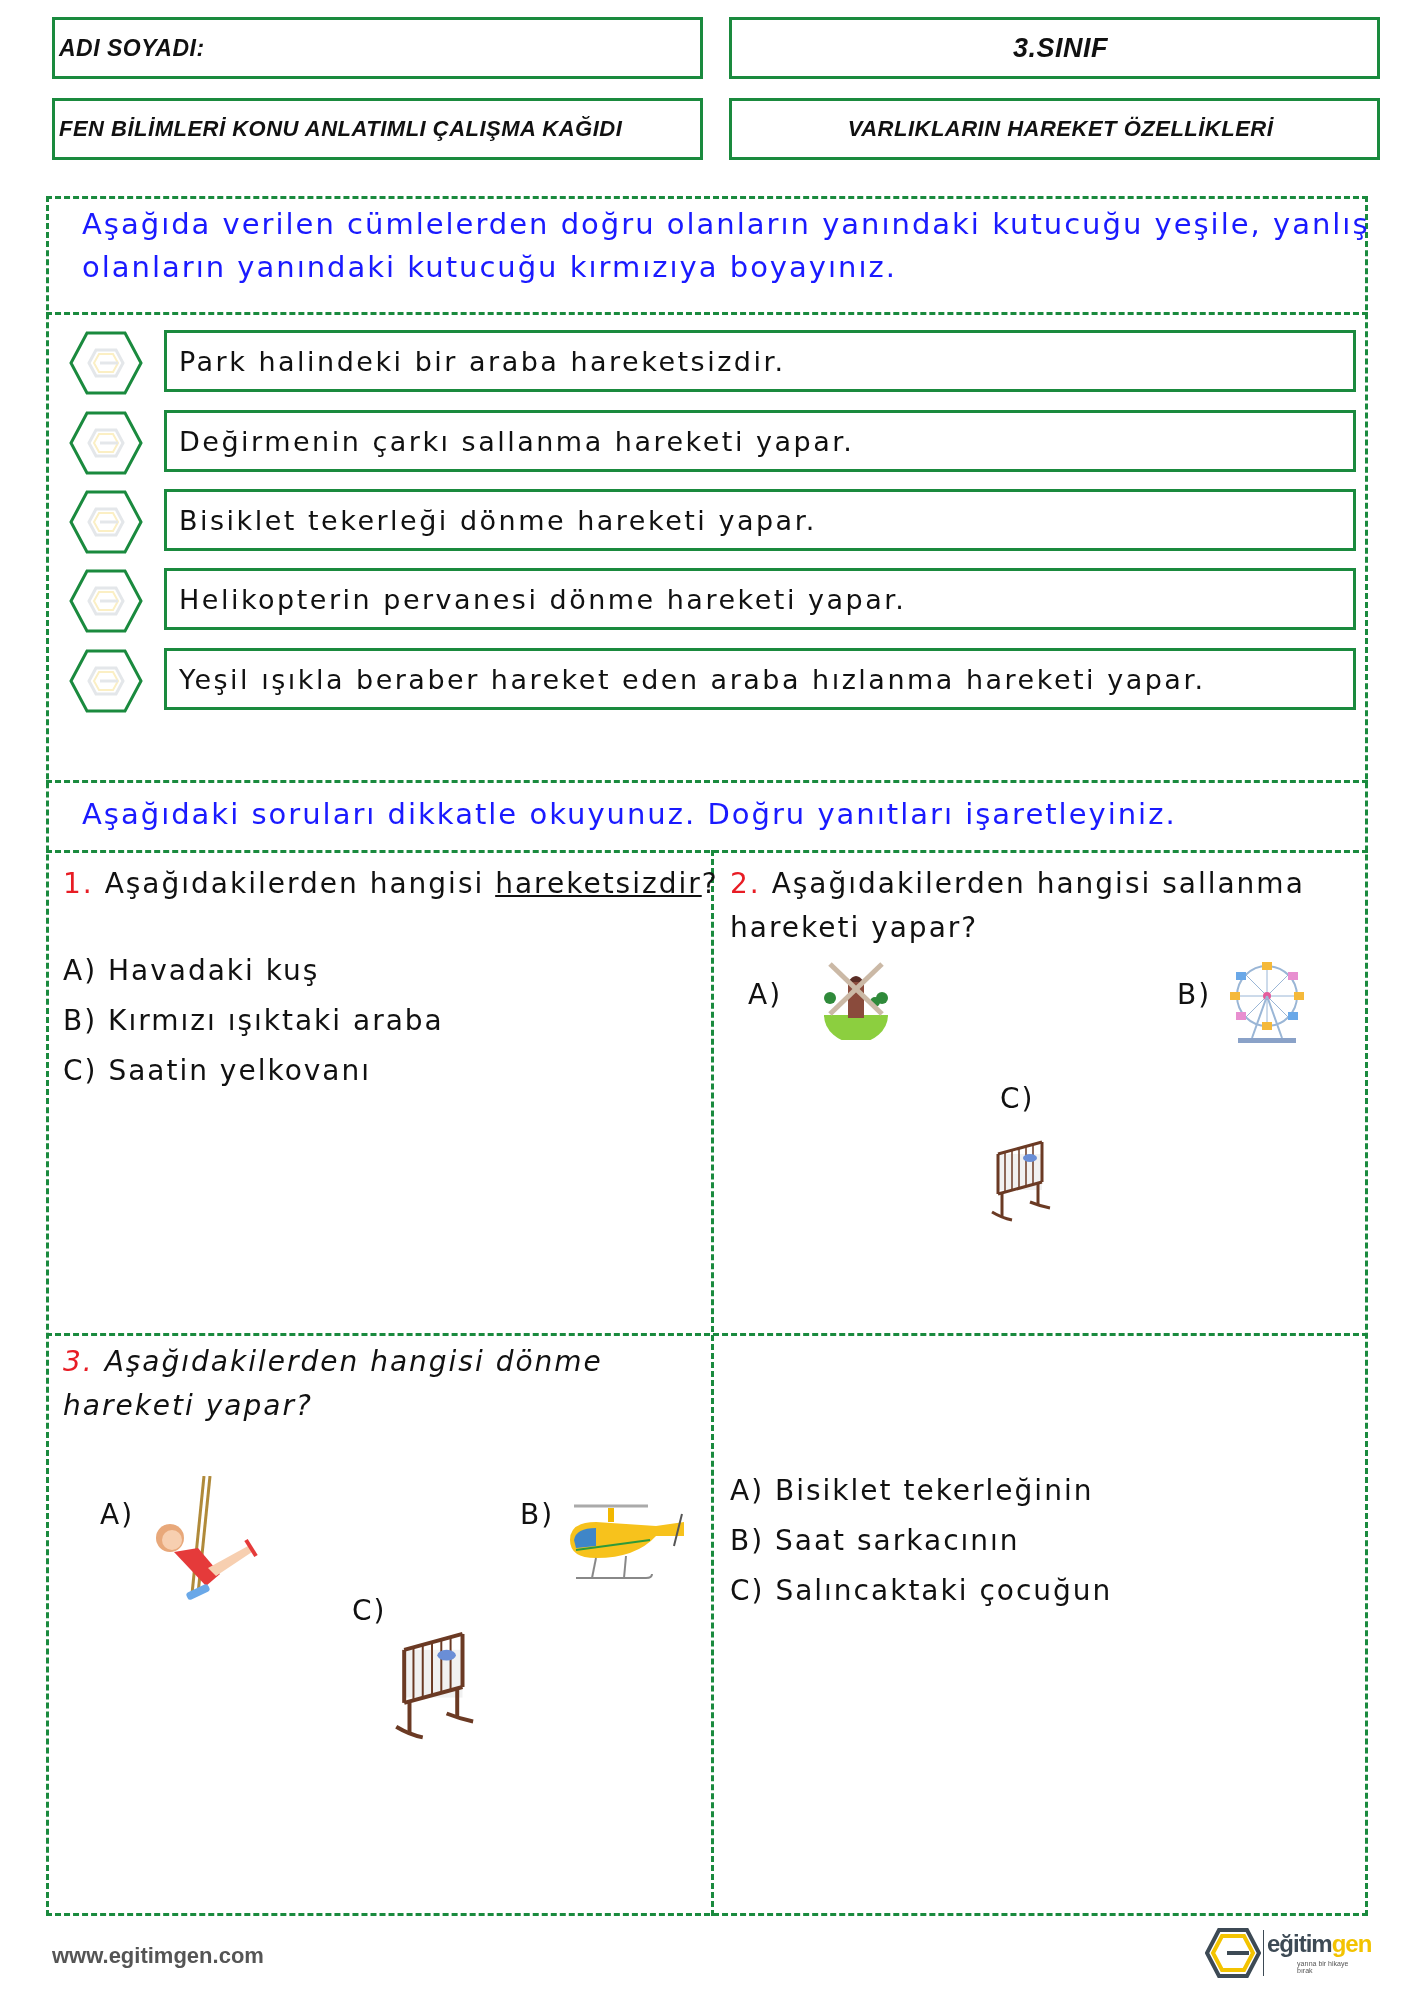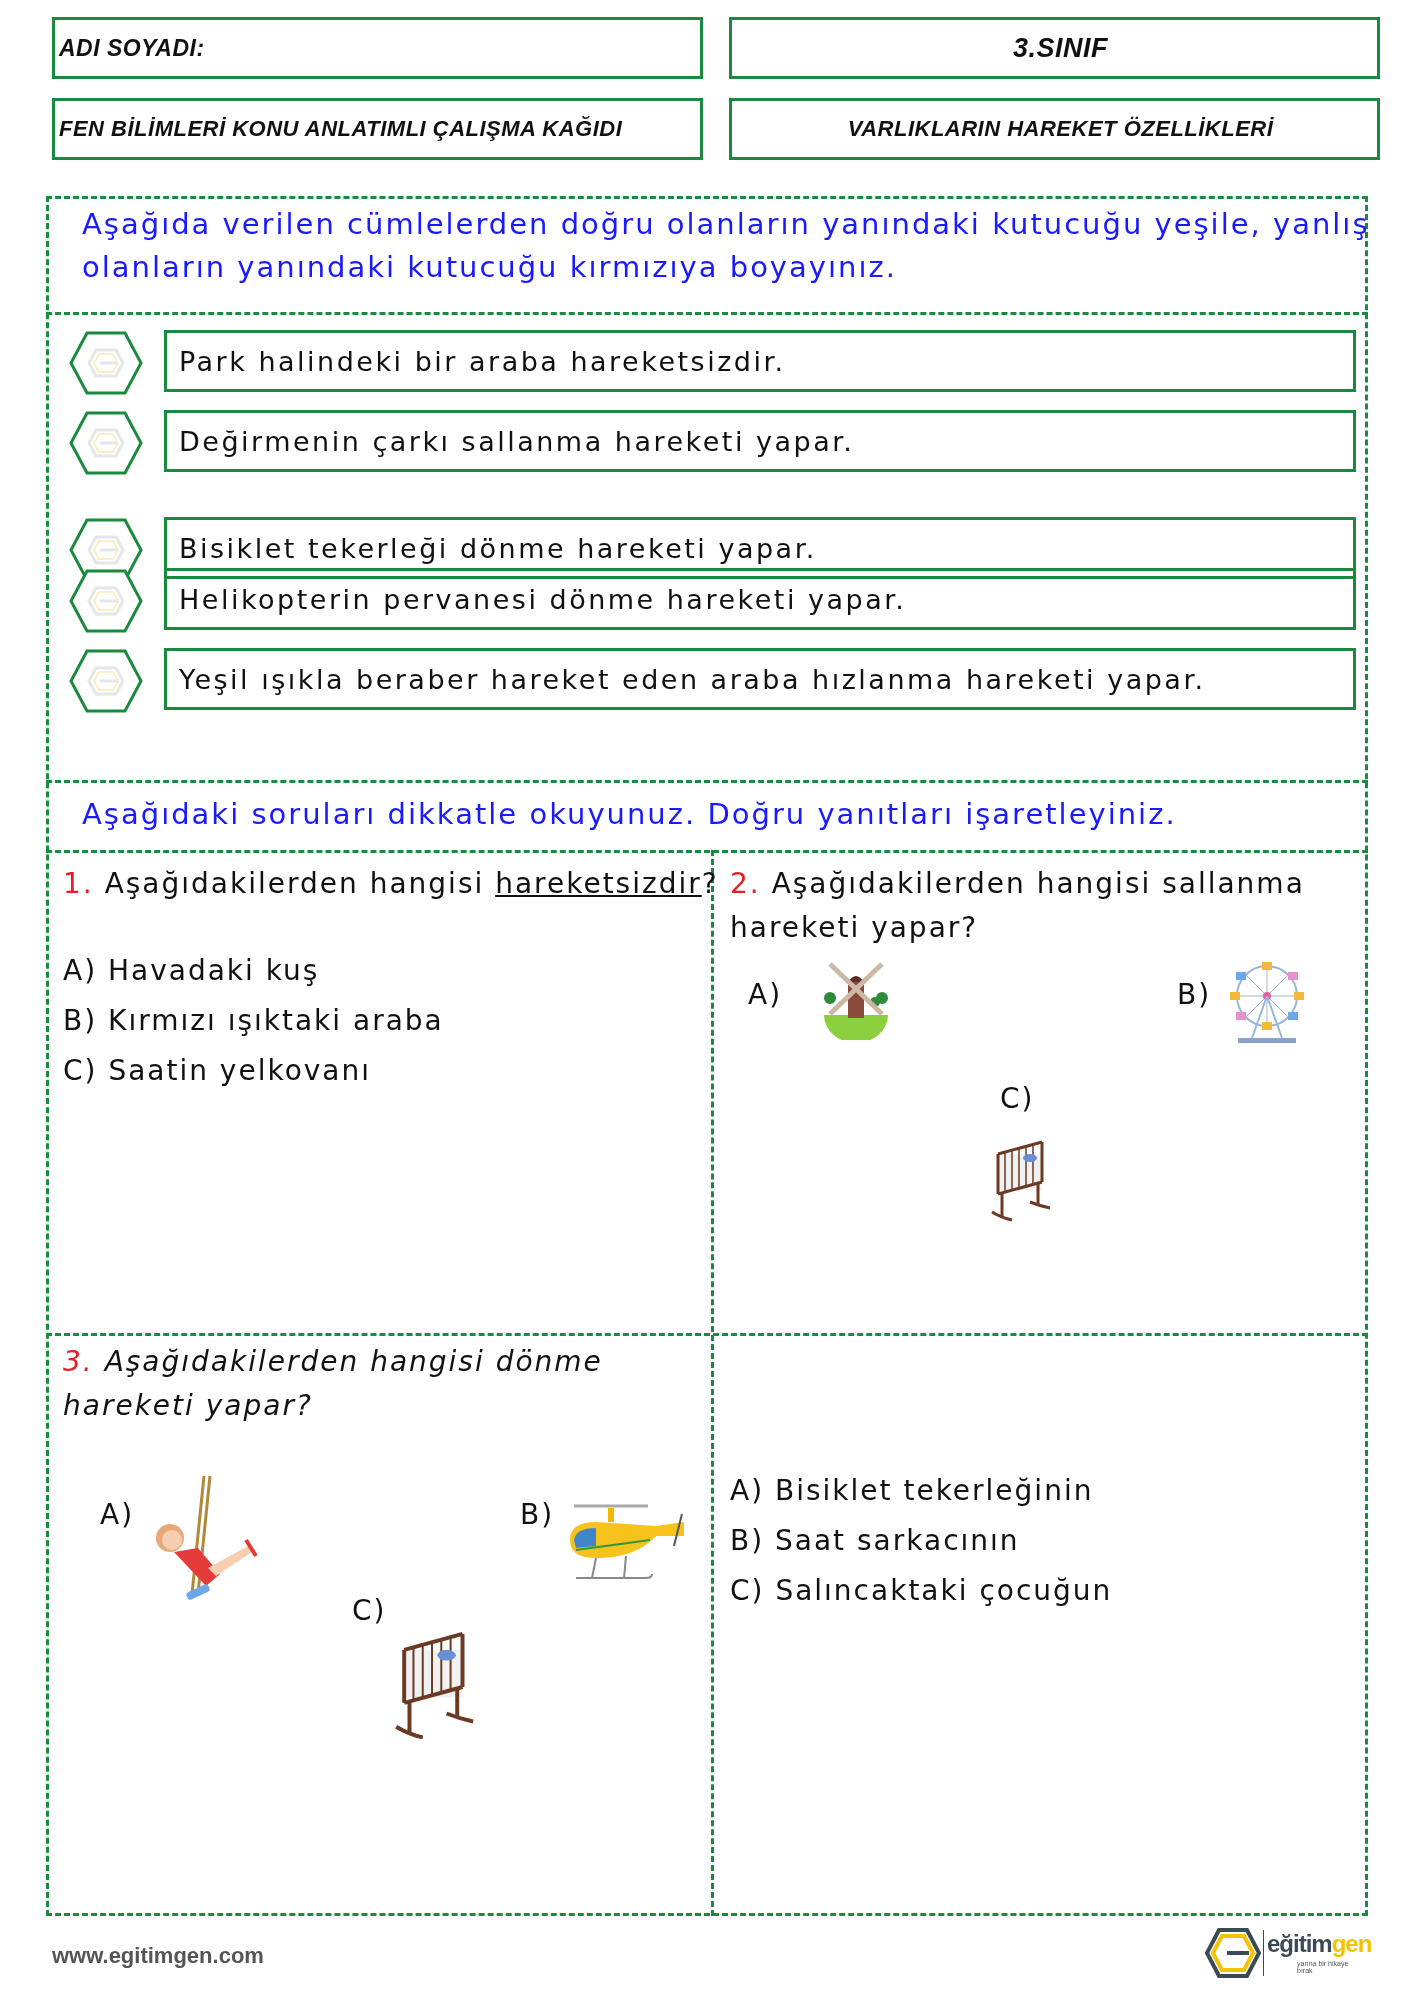--- a/index.html
+++ b/index.html
@@ -70,21 +70,21 @@
       <svg class="hex" viewBox="0 0 76 66">
         <polygon points="19,3 57,3 73,33 57,63 19,63 3,33" fill="#fff" stroke="#1a8a3e" stroke-width="3"></polygon>
         <polygon points="28,20 48,20 55,33 48,46 28,46 21,33" fill="none" stroke="#e4e7ea" stroke-width="3"></polygon>
         <polygon points="31,24 45,24 50,33 45,42 31,42 26,33" fill="none" stroke="#fbefc4" stroke-width="2"></polygon>
         <line x1="32" y1="33" x2="50" y2="33" stroke="#e4e7ea" stroke-width="3"></line>
       </svg>
       <div class="stmt-box">
         <span>Değirmenin çarkı sallanma hareketi yapar.</span>
       </div>
     </div>
-    <div class="stmt-row" style="top: 489px; margin-top: 28px;">
+    <div class="stmt-row" style="top: 489px;">
       <svg class="hex" viewBox="0 0 76 66">
         <polygon points="19,3 57,3 73,33 57,63 19,63 3,33" fill="#fff" stroke="#1a8a3e" stroke-width="3"></polygon>
         <polygon points="28,20 48,20 55,33 48,46 28,46 21,33" fill="none" stroke="#e4e7ea" stroke-width="3"></polygon>
         <polygon points="31,24 45,24 50,33 45,42 31,42 26,33" fill="none" stroke="#fbefc4" stroke-width="2"></polygon>
         <line x1="32" y1="33" x2="50" y2="33" stroke="#e4e7ea" stroke-width="3"></line>
       </svg>
       <div class="stmt-box">
         <span>Bisiklet tekerleği dönme hareketi yapar.</span>
       </div>
     </div>

